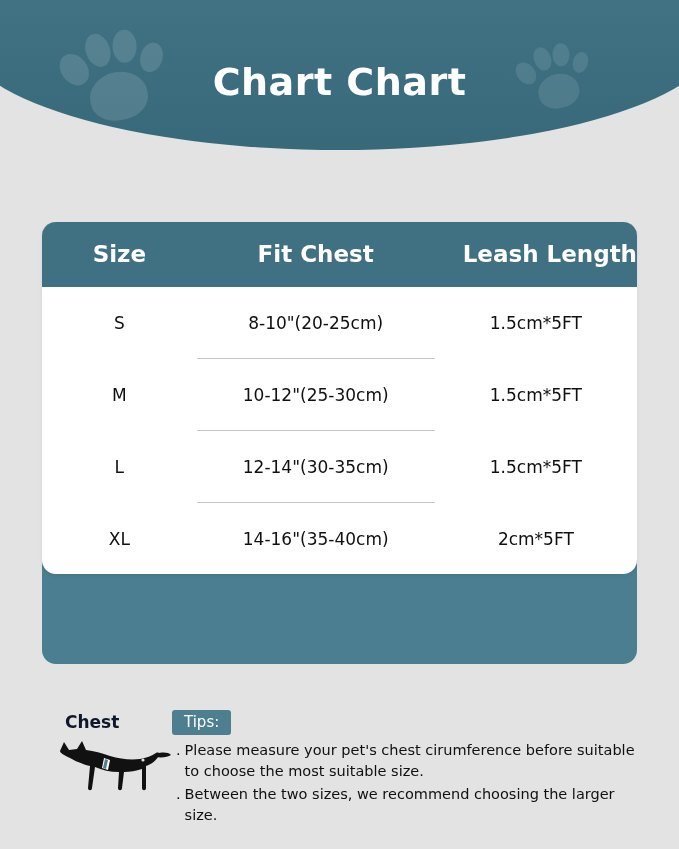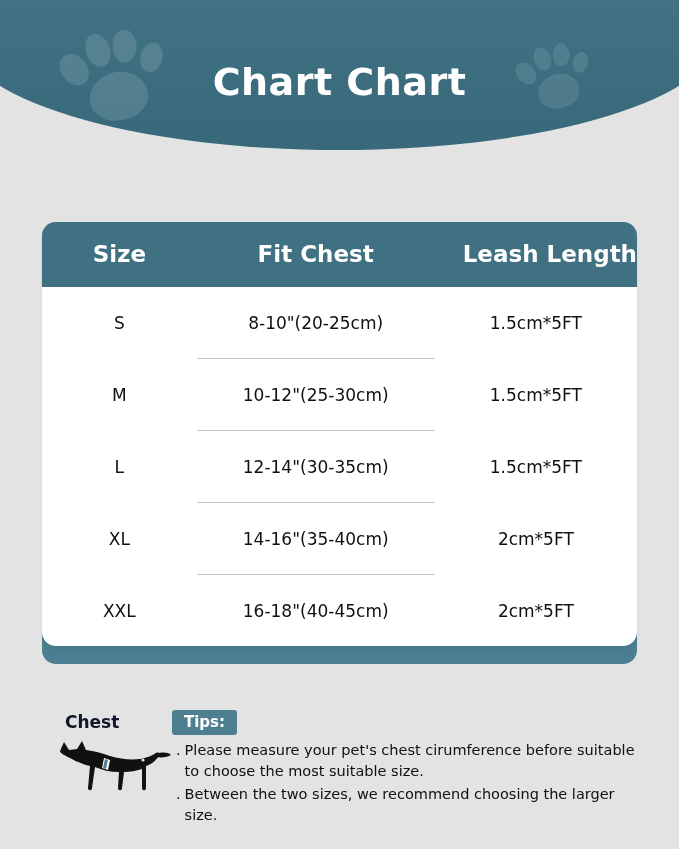--- a/index.html
+++ b/index.html
@@ -143,21 +143,21 @@
     width: 130px;
     height: 60px;
   }
   .tips-badge {
     position: absolute;
     left: 130px;
     top: 10px;
     background: #4d7f91;
     color: #ffffff;
     font-size: 15px;
-    font-weight: bold;
+    font-weight: normal;
     padding: 3px 12px 4px 12px;
     border-radius: 3px;
   }
   .tips-list {
     position: absolute;
     left: 134px;
     top: 40px;
     width: 470px;
   }
   .tip {
@@ -221,25 +221,20 @@
           <td>1.5cm*5FT</td>
         </tr>
         <tr>
           <td>L</td>
           <td>12-14"(30-35cm)</td>
           <td>1.5cm*5FT</td>
         </tr>
         <tr>
           <td>XL</td>
           <td>14-16"(35-40cm)</td>
-          <td>2cm*5FT</td>
-        </tr>
-        <tr>
-          <td>XXL</td>
-          <td>16-18"(40-45cm)</td>
           <td>2cm*5FT</td>
         </tr>
       </tbody>
     </table>
   </div>
 </div>
 
 <div class="footer">
   <div class="chest-label">Chest</div>
 

